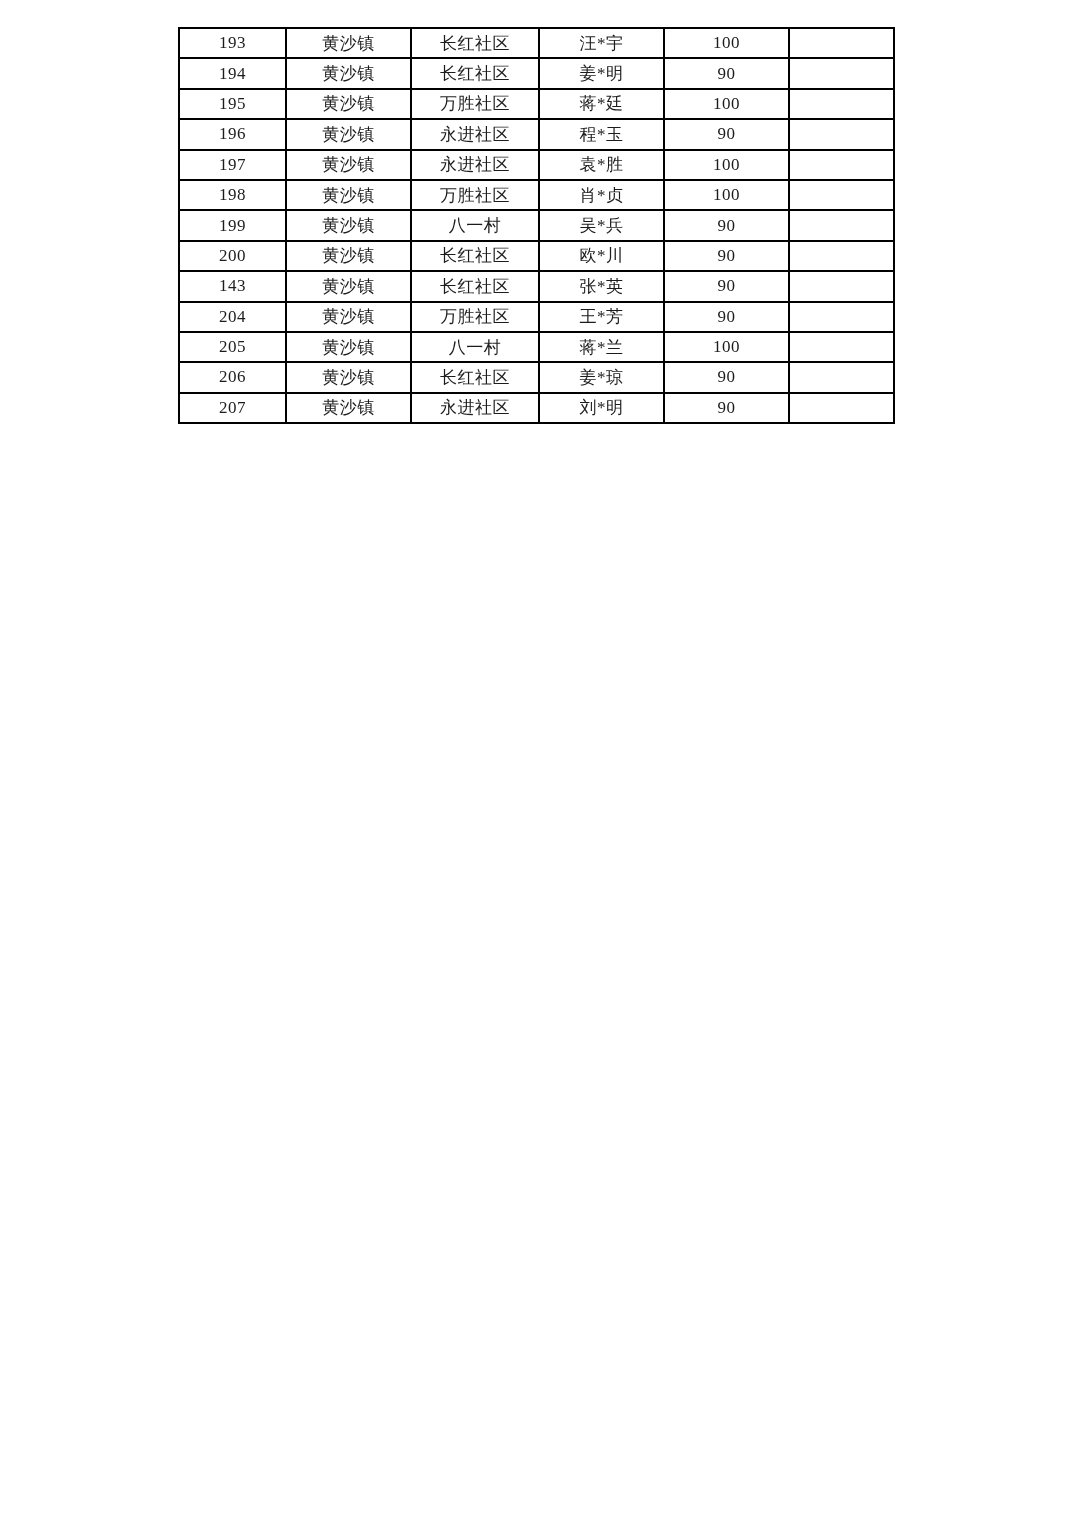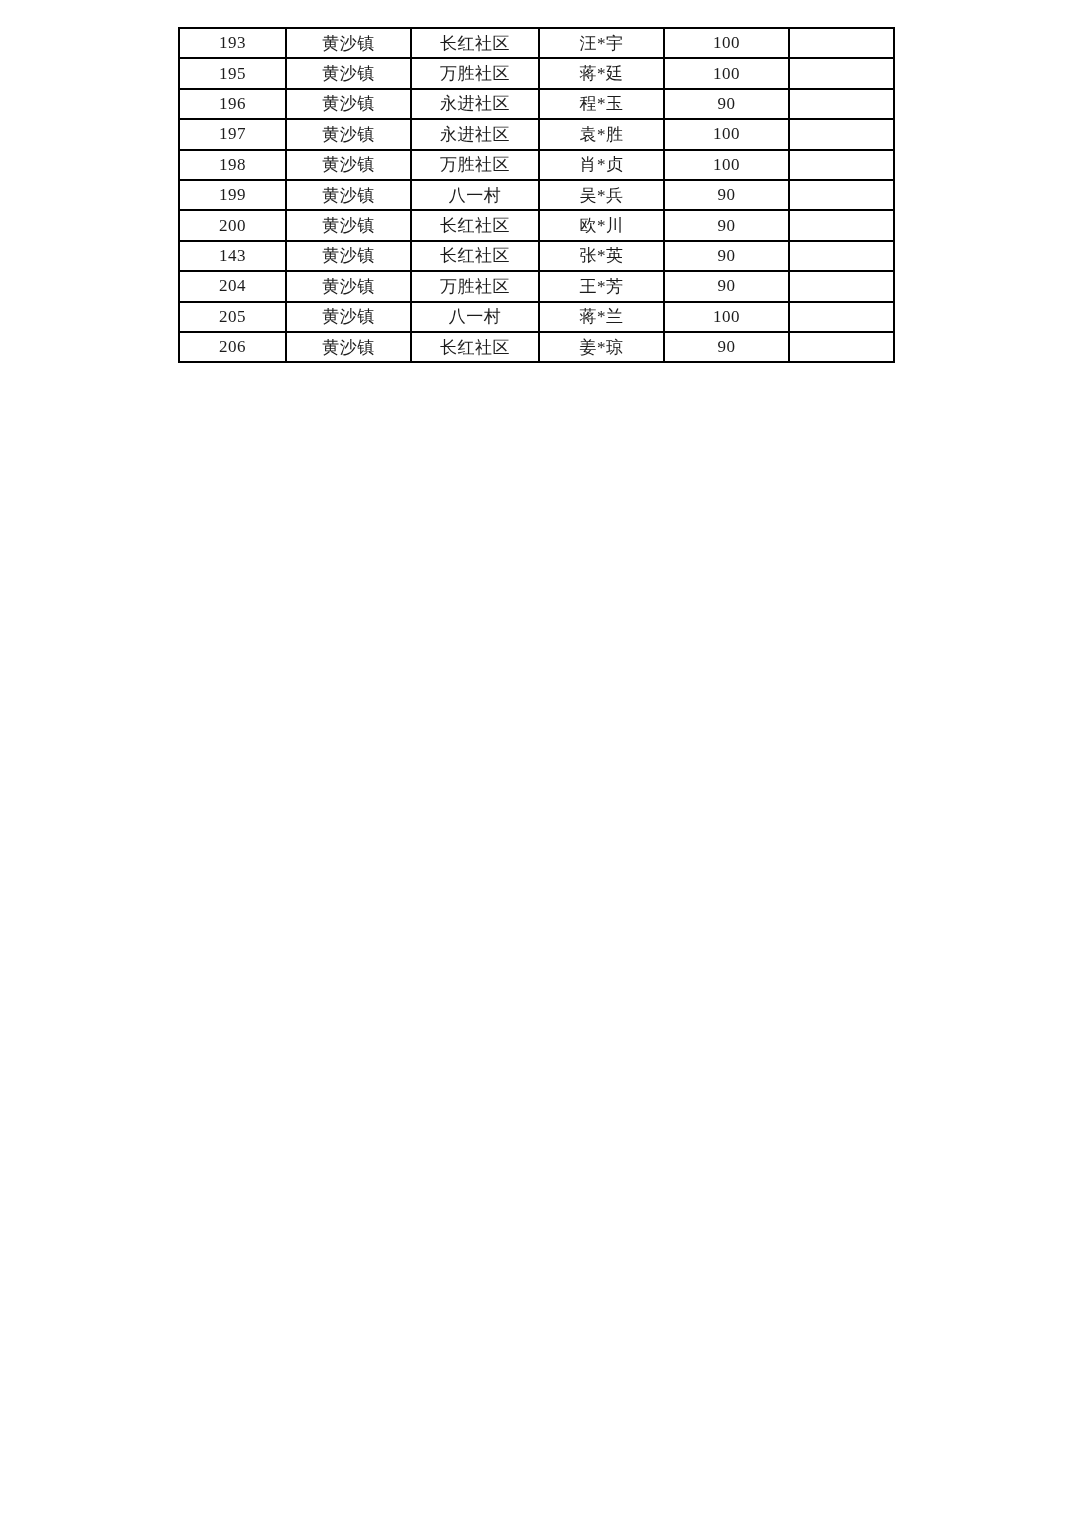--- a/index.html
+++ b/index.html
@@ -60,20 +60,28 @@
         <col class="c-score">
         <col class="c-remark">
       </colgroup>
       <tbody id="table-body">
           <tr>
             <td>193</td>
             <td>黄沙镇</td>
             <td>长红社区</td>
             <td>汪*宇</td>
             <td>100</td>
+            <td></td>
+          </tr>
+          <tr>
+            <td>194</td>
+            <td>黄沙镇</td>
+            <td>长红社区</td>
+            <td>姜*明</td>
+            <td>90</td>
             <td></td>
           </tr>
           <tr>
             <td>195</td>
             <td>黄沙镇</td>
             <td>万胜社区</td>
             <td>蒋*廷</td>
             <td>100</td>
             <td></td>
           </tr>
@@ -142,16 +150,24 @@
             <td></td>
           </tr>
           <tr>
             <td>206</td>
             <td>黄沙镇</td>
             <td>长红社区</td>
             <td>姜*琼</td>
             <td>90</td>
             <td></td>
           </tr>
+          <tr>
+            <td>207</td>
+            <td>黄沙镇</td>
+            <td>永进社区</td>
+            <td>刘*明</td>
+            <td>90</td>
+            <td></td>
+          </tr>
         </tbody>
     </table>
   </div>
 </div>
 
 </body></html>

